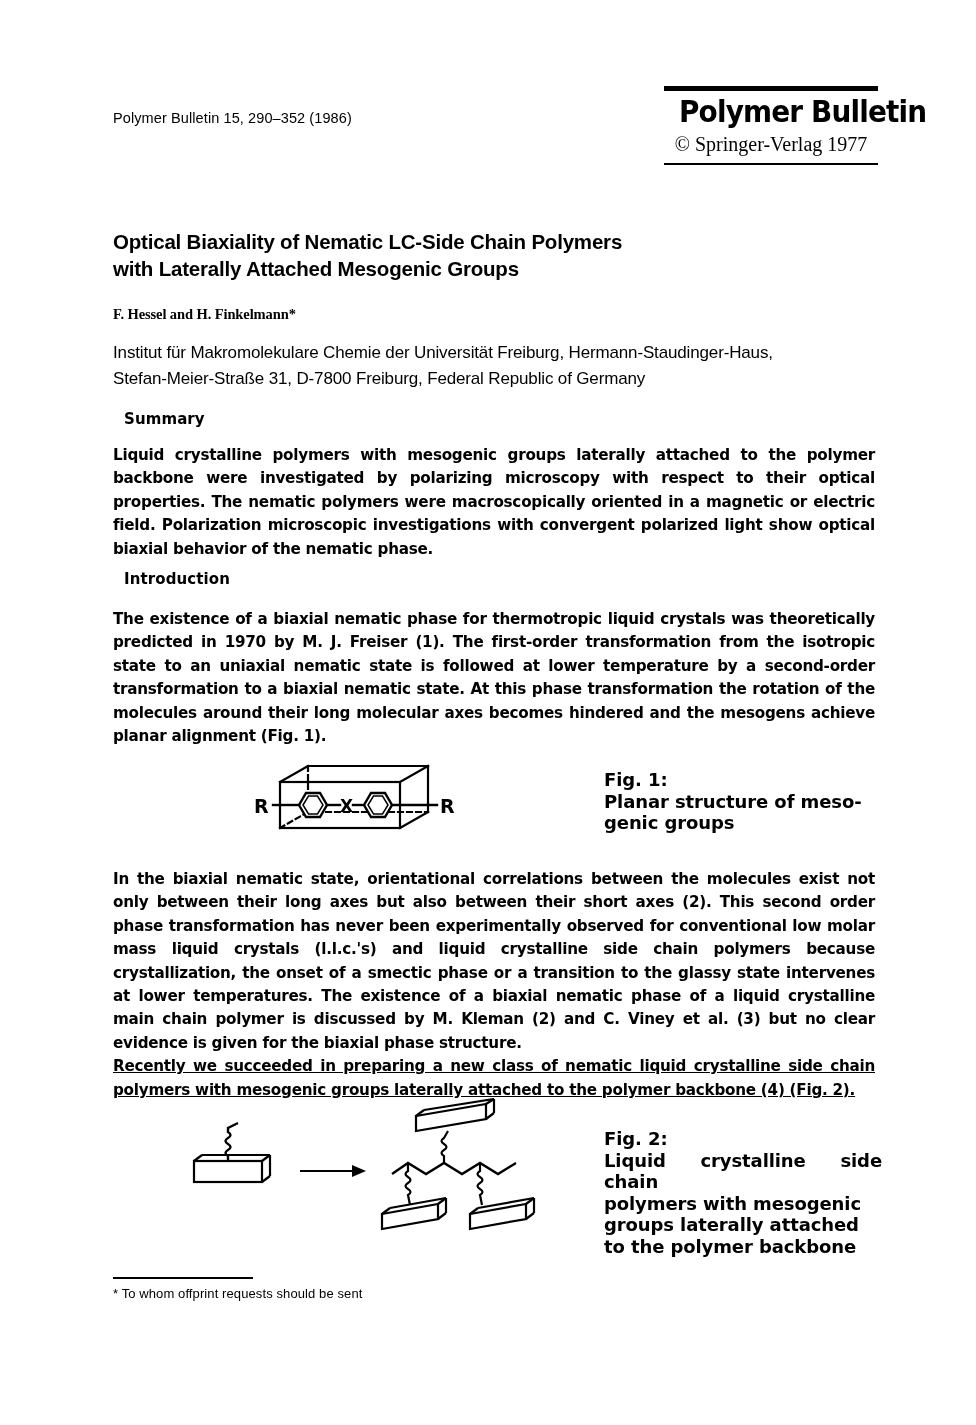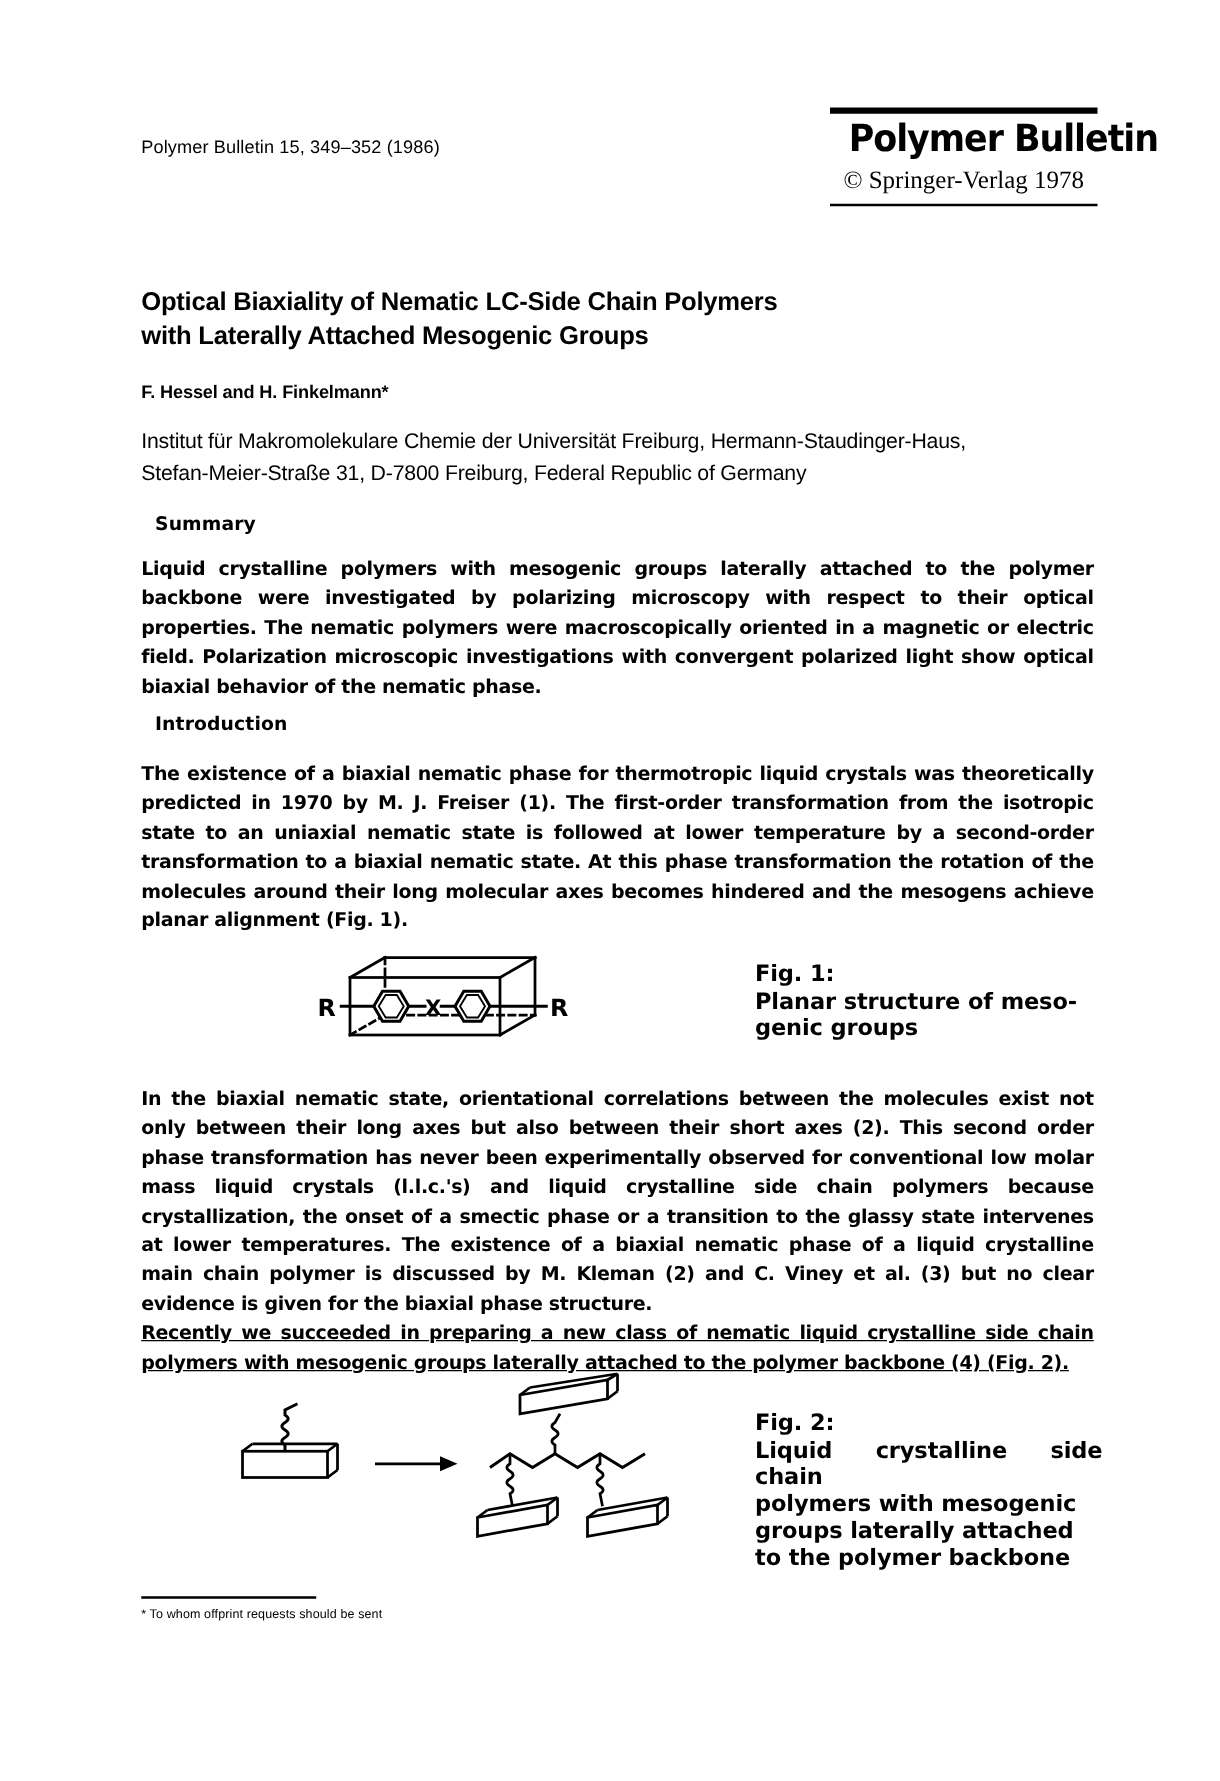--- a/index.html
+++ b/index.html
@@ -73,21 +73,21 @@
     font-family: Liberation Sans, sans-serif;
     font-weight: bold;
     font-size: 20.5px;
     line-height: 1.32;
     letter-spacing: -0.2px;
   }
   .authors {
     position: absolute;
     left: 113px;
     top: 306px;
-    font-family: Liberation Sans, sans-serif;
+    font-family: Liberation Serif, serif;
     font-weight: bold;
     font-size: 14.5px;
     letter-spacing: -0.1px;
     white-space: nowrap;
   }
   .affiliation {
     position: absolute;
     left: 113px;
     top: 340px;
     width: 770px;
@@ -156,36 +156,36 @@
     left: 113px;
     top: 1277px;
     width: 140px;
     height: 1.5px;
     background: #000;
   }
   .footnote {
     position: absolute;
     left: 113px;
     top: 1286px;
-    font-size: 10px;
+    font-size: 13px;
     letter-spacing: 0.1px;
     white-space: nowrap;
   }
 </style>
 </head>
 <body>
 
 <div class="page">
 
-  <div class="running-head">Polymer Bulletin 15, 349–352 (1986)</div>
+  <div class="running-head">Polymer Bulletin 15, 290–352 (1986)</div>
 
   <div class="masthead">
     <div class="rule-top"></div>
     <div class="brand">Polymer Bulletin</div>
-    <div class="publisher">© Springer-Verlag 1978</div>
+    <div class="publisher">© Springer-Verlag 1977</div>
     <div class="rule-bottom"></div>
   </div>
 
   <div class="title">
     <div>Optical Biaxiality of Nematic LC-Side Chain Polymers</div>
     <div>with Laterally Attached Mesogenic Groups</div>
   </div>
 
   <div class="authors">F. Hessel and H. Finkelmann*</div>
 

